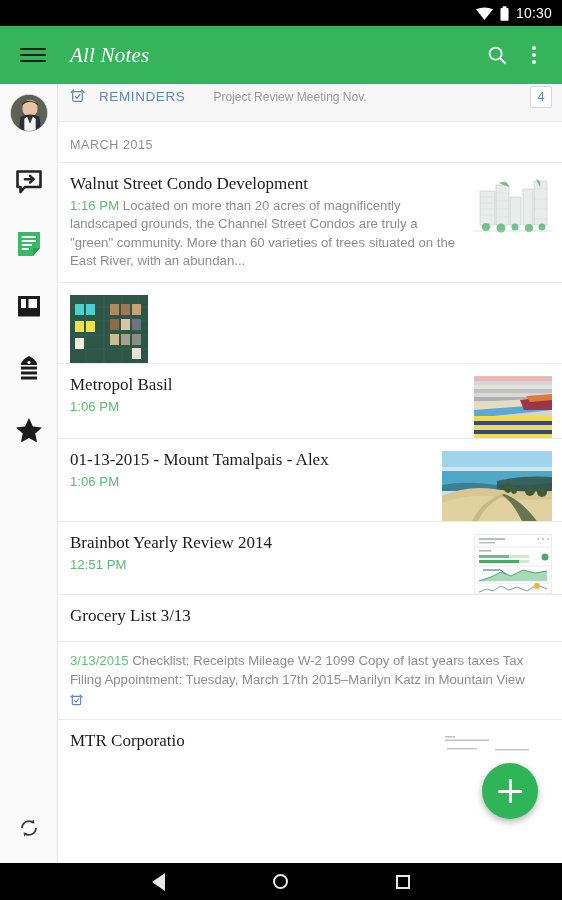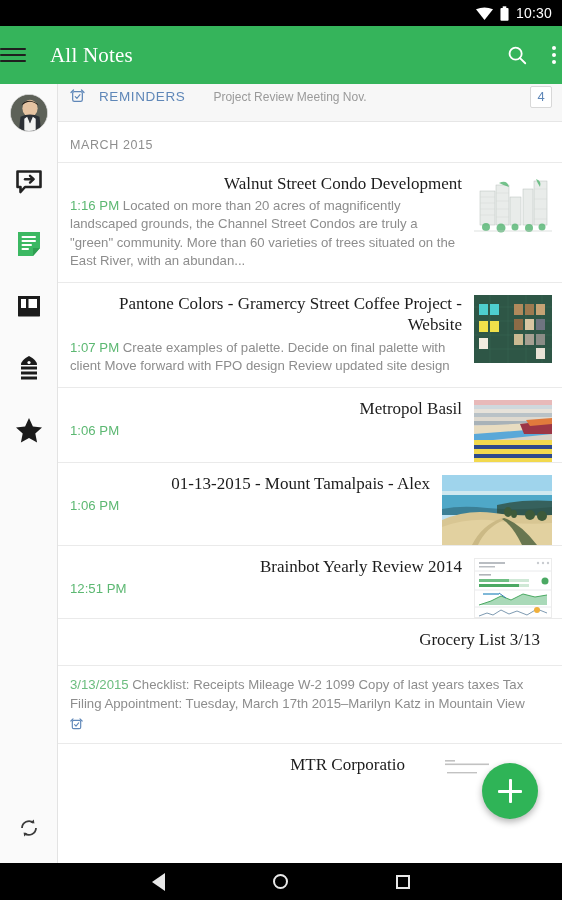--- a/index.html
+++ b/index.html
@@ -25,22 +25,23 @@
   .statusbar .clock {
     color: #fff; font-size: 14px; letter-spacing: .2px;
   }
   .wifi-ico { width: 17px; height: 13px; display:block; }
   .batt-ico { width: 9px; height: 15px; display:block; }
 
   
   .appbar {
     height: 58px; background: #35b45b;
     display: flex; align-items: center;
-    padding: 0 0;
+    padding: 0 20px;
     position: relative;
+    font-style: italic;
   }
   .hamburger {
     width: 26px; height: 20px;
     display: flex; flex-direction: column; justify-content: space-between;
     margin-right: 24px; cursor: pointer;
     padding: 3px 0;
   }
   .hamburger span {
     display: block; height: 2px; background: #1f1f1f; border-radius: 1px;
   }
@@ -122,21 +123,20 @@
     display: flex; padding: 0 10px 0 12px; cursor: pointer;
     border-top: 1px solid #eaeaea;
     position: relative;
   }
   .note:first-of-type { border-top: 1px solid #eaeaea; }
   .note-text { flex: 1; padding: 10px 12px 12px 0; min-width: 0; }
   .note-title {
     font-family: "Liberation Serif", serif;
     font-size: 17px; color: #1c1c1c; line-height: 1.25;
     margin-bottom: 3px;
-    text-align: right;
   }
   .note-snippet {
     font-size: 13.2px; color: #8d8d8d; line-height: 1.38;
   }
   .note-time { color: #5cb872; }
   .note-time.date { color: #6cbd7f; }
   .note-thumb {
     flex: none; align-self: flex-start; margin-top: 12px;
     background: #f2f2f2; overflow: hidden;
   }
@@ -344,24 +344,20 @@
               <circle cx="68" cy="52" r="3.5"></circle>
               <path d="M25 8 q8 -4 10 4 q-6 -2 -10 -4 Z"></path>
               <path d="M62 4 q6 2 4 8 q-3 -5 -4 -8 Z"></path>
             </g>
             <line x1="0" y1="56" x2="78" y2="56" stroke="#c8cecb" stroke-width="0.6"></line>
           </svg>
         </div>
       </div>
 
       <div class="note">
-        <div class="note-text">
-          <div class="note-title">Pantone Colors - Gramercy Street Coffee Project - Website</div>
-          <div class="note-snippet"><span class="note-time">1:07 PM</span> <span>Create examples of palette. Decide on final palette with client Move forward with FPO design Review updated site design</span></div>
-        </div>
         <div class="note-thumb t-pantone">
           <svg width="78" height="68" viewBox="0 0 78 68">
             <rect width="78" height="68" fill="#2e5646"></rect>
             <g stroke="#3a6a55" stroke-width="0.5">
               <line x1="0" y1="12" x2="78" y2="12"></line>
                 <line x1="0" y1="26" x2="78" y2="26"></line>
               <line x1="0" y1="40" x2="78" y2="40"></line>
                 <line x1="0" y1="54" x2="78" y2="54"></line>
               <line x1="16" y1="0" x2="16" y2="68"></line>
                 <line x1="34" y1="0" x2="34" y2="68"></line>

